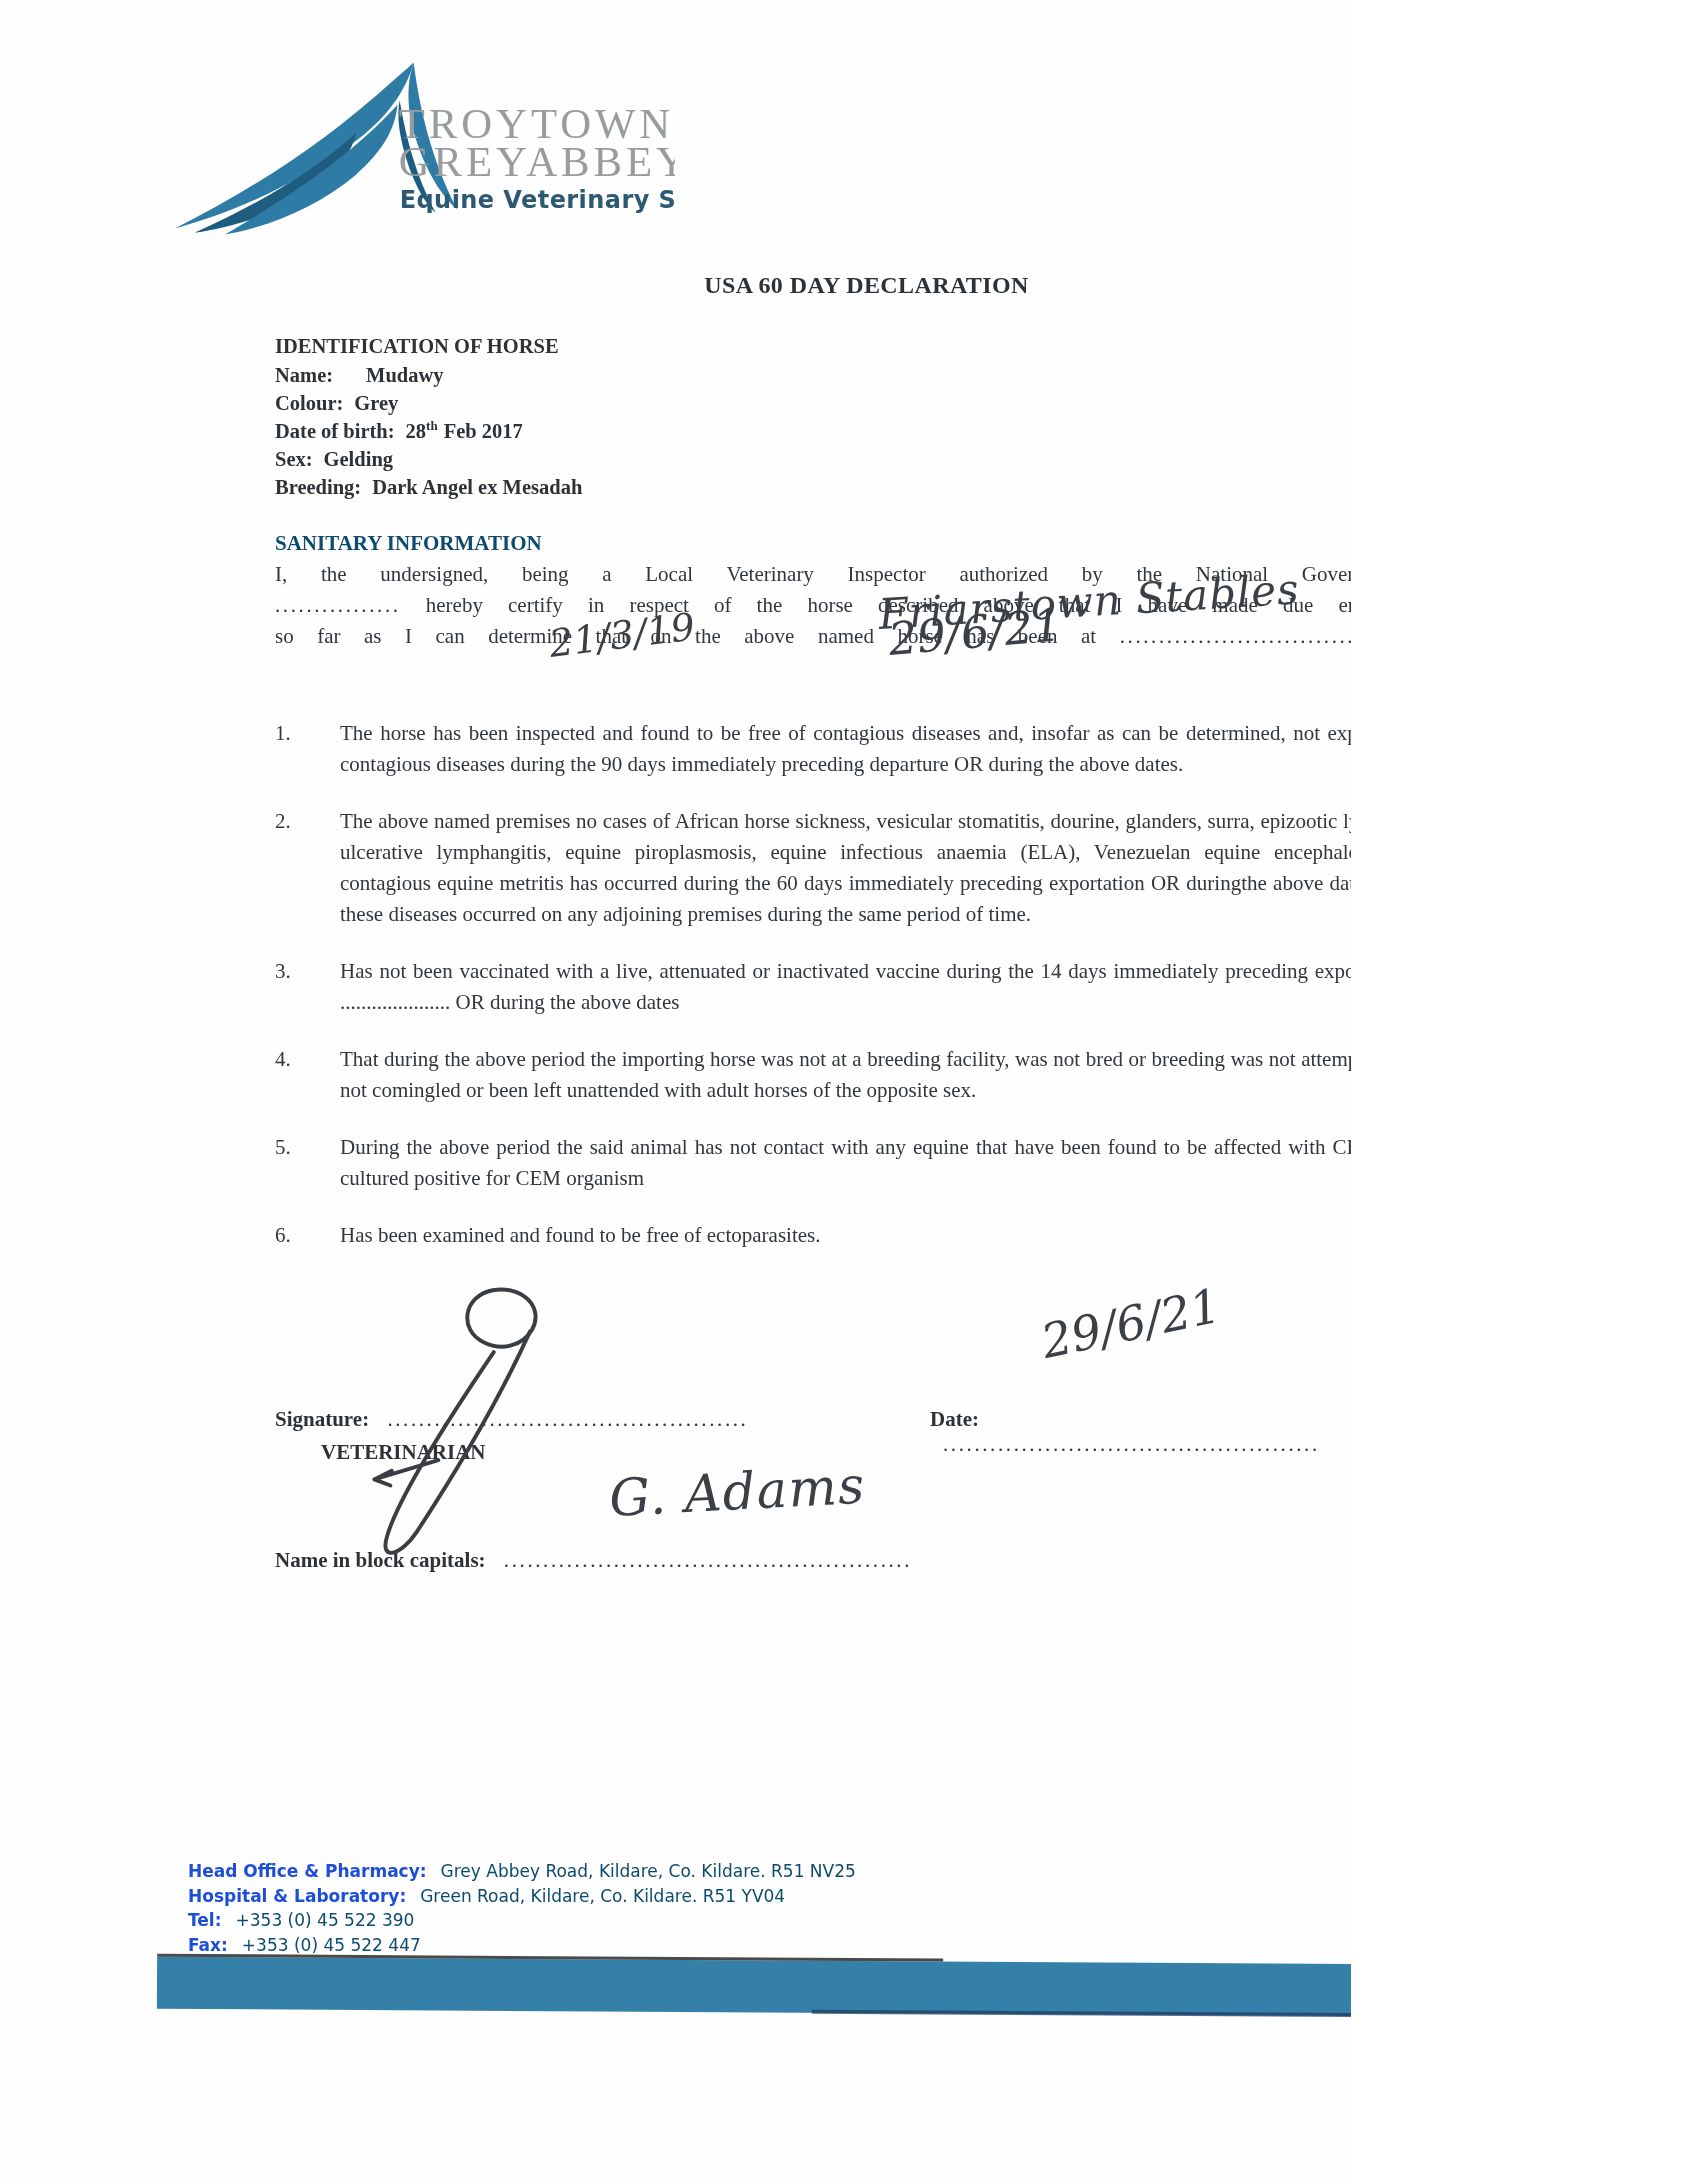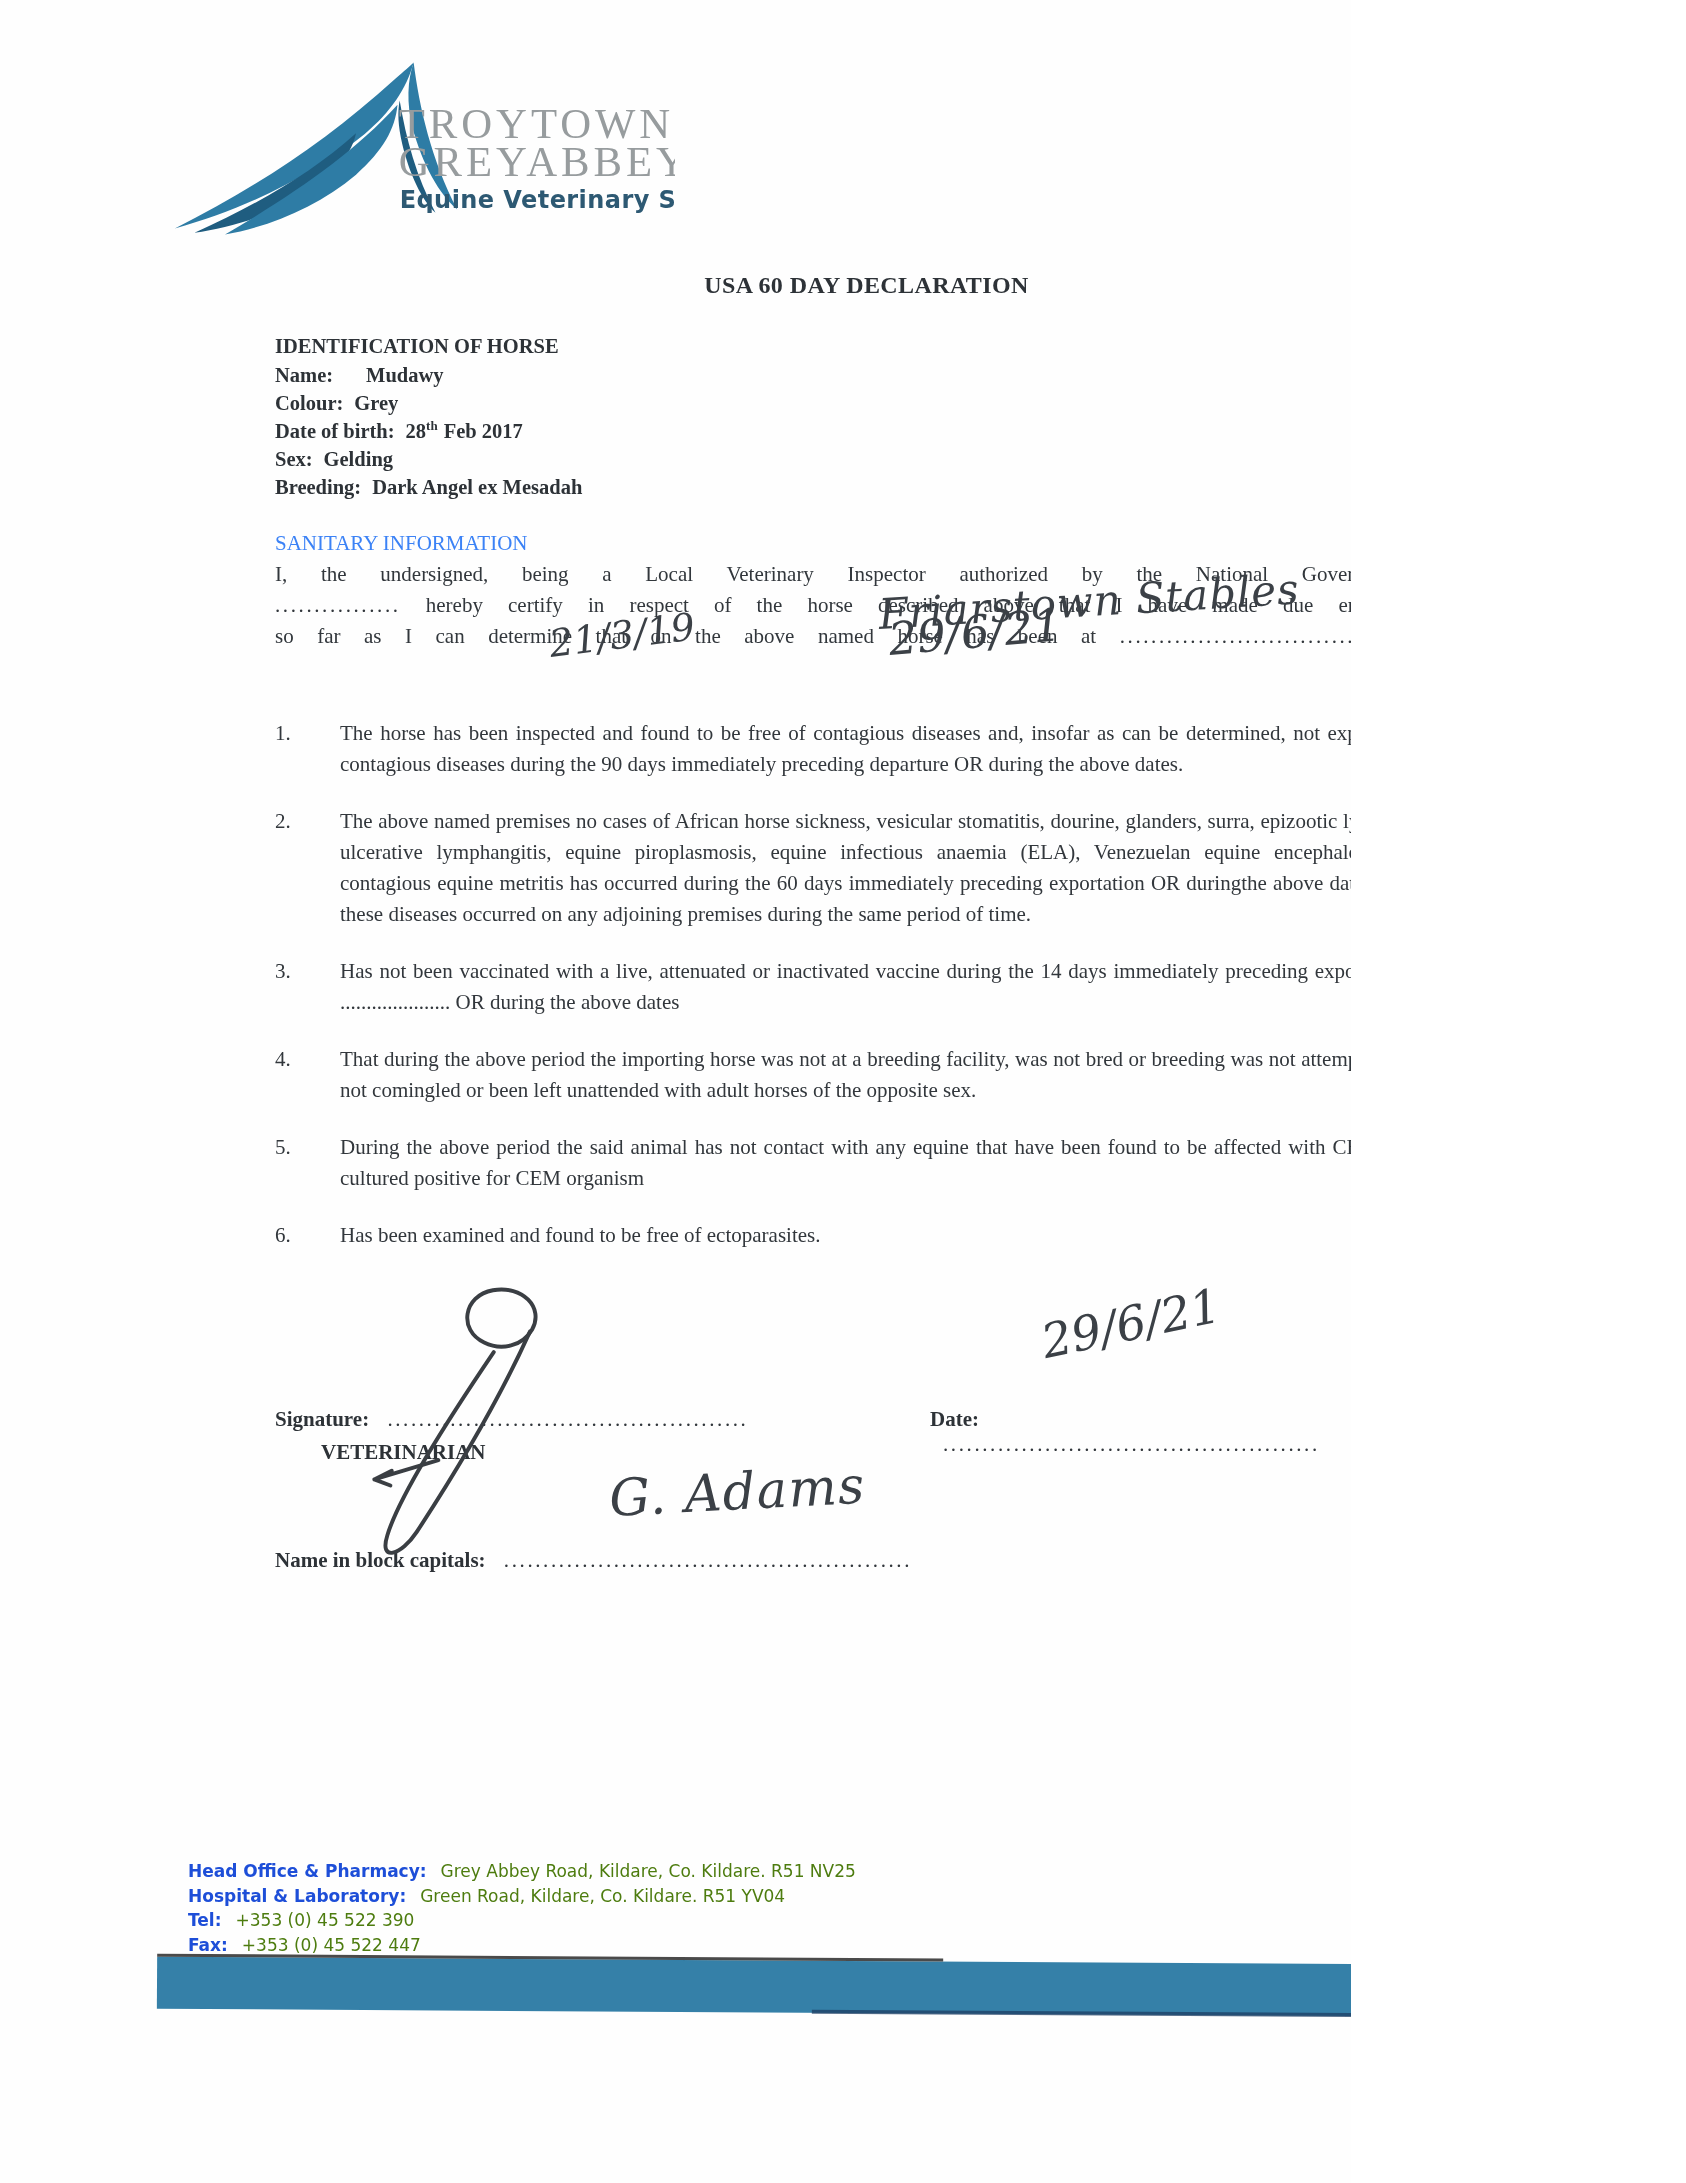--- a/index.html
+++ b/index.html
@@ -21,21 +21,21 @@
     text-align:center;font-weight:bold;font-size:24px;letter-spacing:0.4px;color:#2d3237;
   }
   
   .ident{position:absolute;left:275px;top:332px;font-weight:bold;font-size:20.5px;line-height:28px;color:#2d3237;}
   .ident .h{margin-bottom:0.9px;}
   .ident .val{margin-left:11px;}
   .ident .val.wide{margin-left:33px;}
   .ident sup{font-size:13px;vertical-align:super;line-height:0;}
   
   .sanitary{position:absolute;left:275px;top:528px;width:1183px;font-size:21px;line-height:31px;color:#32373c;}
-  .sanitary .h{font-weight:normal;color:#3b82f6;}
+  .sanitary .h{font-weight:bold;color:#0c4a6e;}
   .sanitary .jline{text-align:justify;text-align-last:justify;}
   .dots{letter-spacing:2.6px;white-space:nowrap;}
   
   .items{position:absolute;left:275px;top:718px;width:1183px;font-size:21px;line-height:31px;}
   .item{display:flex;margin-bottom:26px;}
   .item .num{width:65px;flex:0 0 65px;}
   .item .txt{flex:1;text-align:justify;}
   
   .sigrow{position:absolute;left:275px;font-size:21px;color:#32373c;}
   .lbl-b{font-weight:bold;color:#2d3237;}
@@ -50,21 +50,21 @@
   .hw-until{left:891px;top:613px;font-size:45px;transform:rotate(-5deg);}
   .hw-date{left:1048px;top:1314px;font-size:47px;transform:rotate(-12deg);}
   .hw-name{left:611px;top:1469px;font-size:51px;transform:rotate(-3deg);letter-spacing:1.3px;}
   .sig-svg{position:absolute;left:349px;top:1277px;width:218px;height:288px;}
   
   .footer{
     position:absolute;left:188px;top:1859px;
     font-family:"DejaVu Sans", sans-serif;font-size:17px;line-height:24.5px;
   }
   .footer .flbl{font-weight:bold;color:#1d4ed8;margin-right:14px;}
-  .footer .fval{color:#4d7c0f;}
+  .footer .fval{color:#0c4a6e;}
   .bar{
     position:absolute;left:157px;top:1961px;width:1397px;height:52px;
     background:#3580a8;transform:rotate(0.35deg);
   }
   .bar .topline{position:absolute;left:0;top:-3.5px;width:786px;height:3.9px;background:#1d1d1d;opacity:.8;}
   .bar .streak{position:absolute;left:655px;bottom:-0.9px;width:738px;height:4.4px;background:#1d3d63;opacity:.75;}
 </style>
 </head>
 <body>
 

